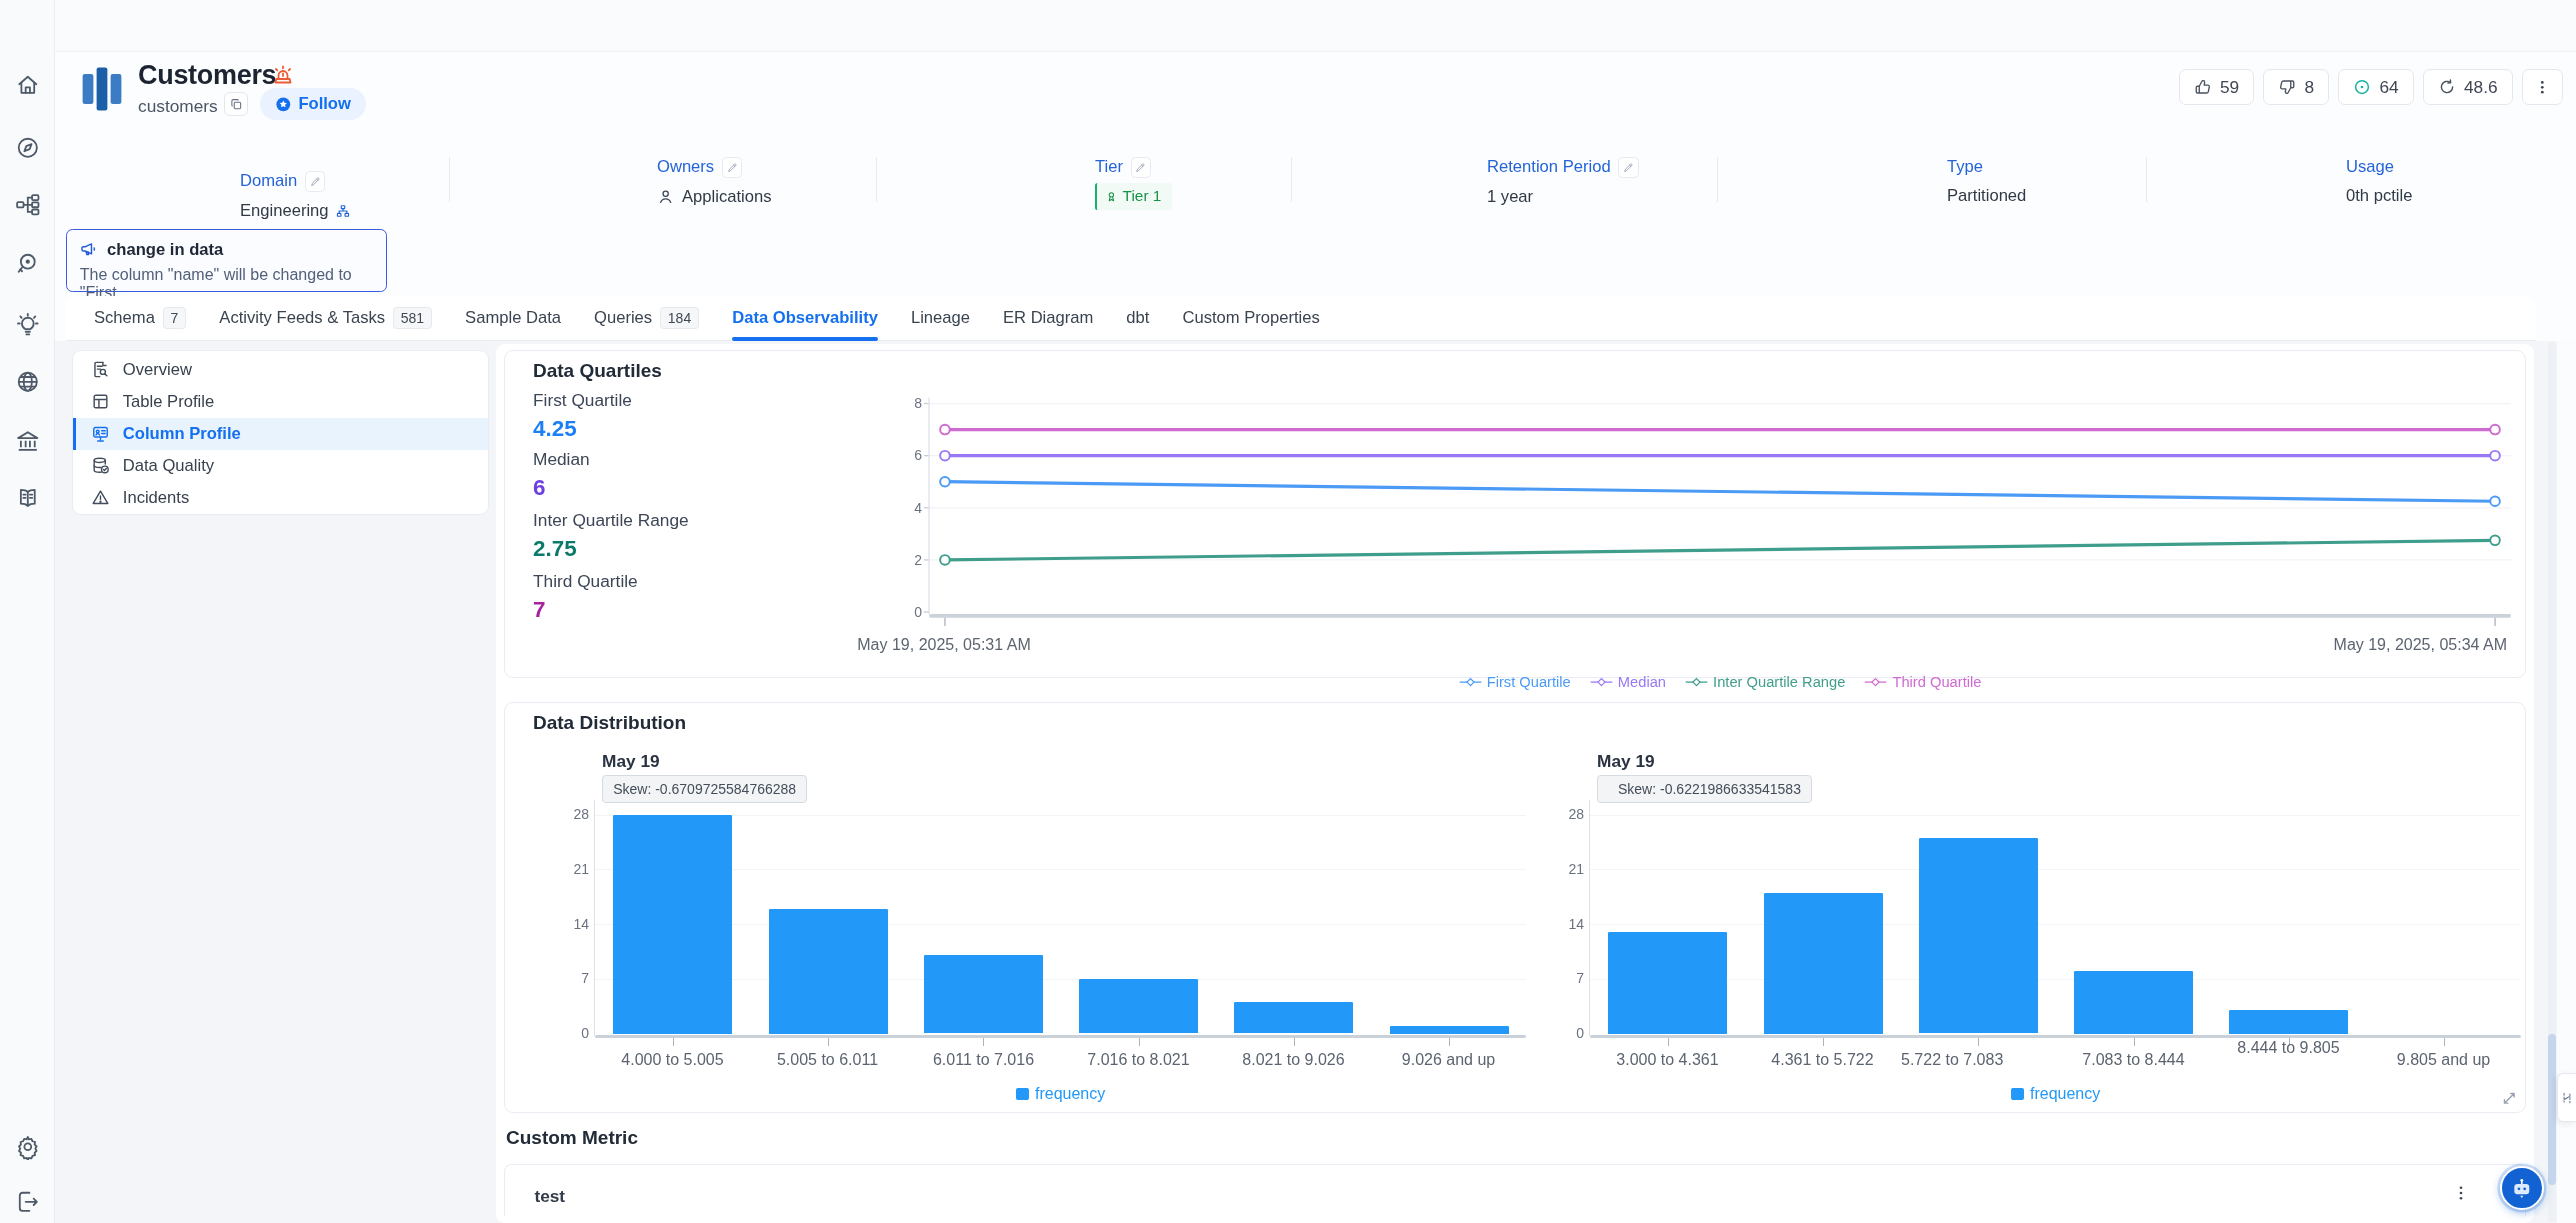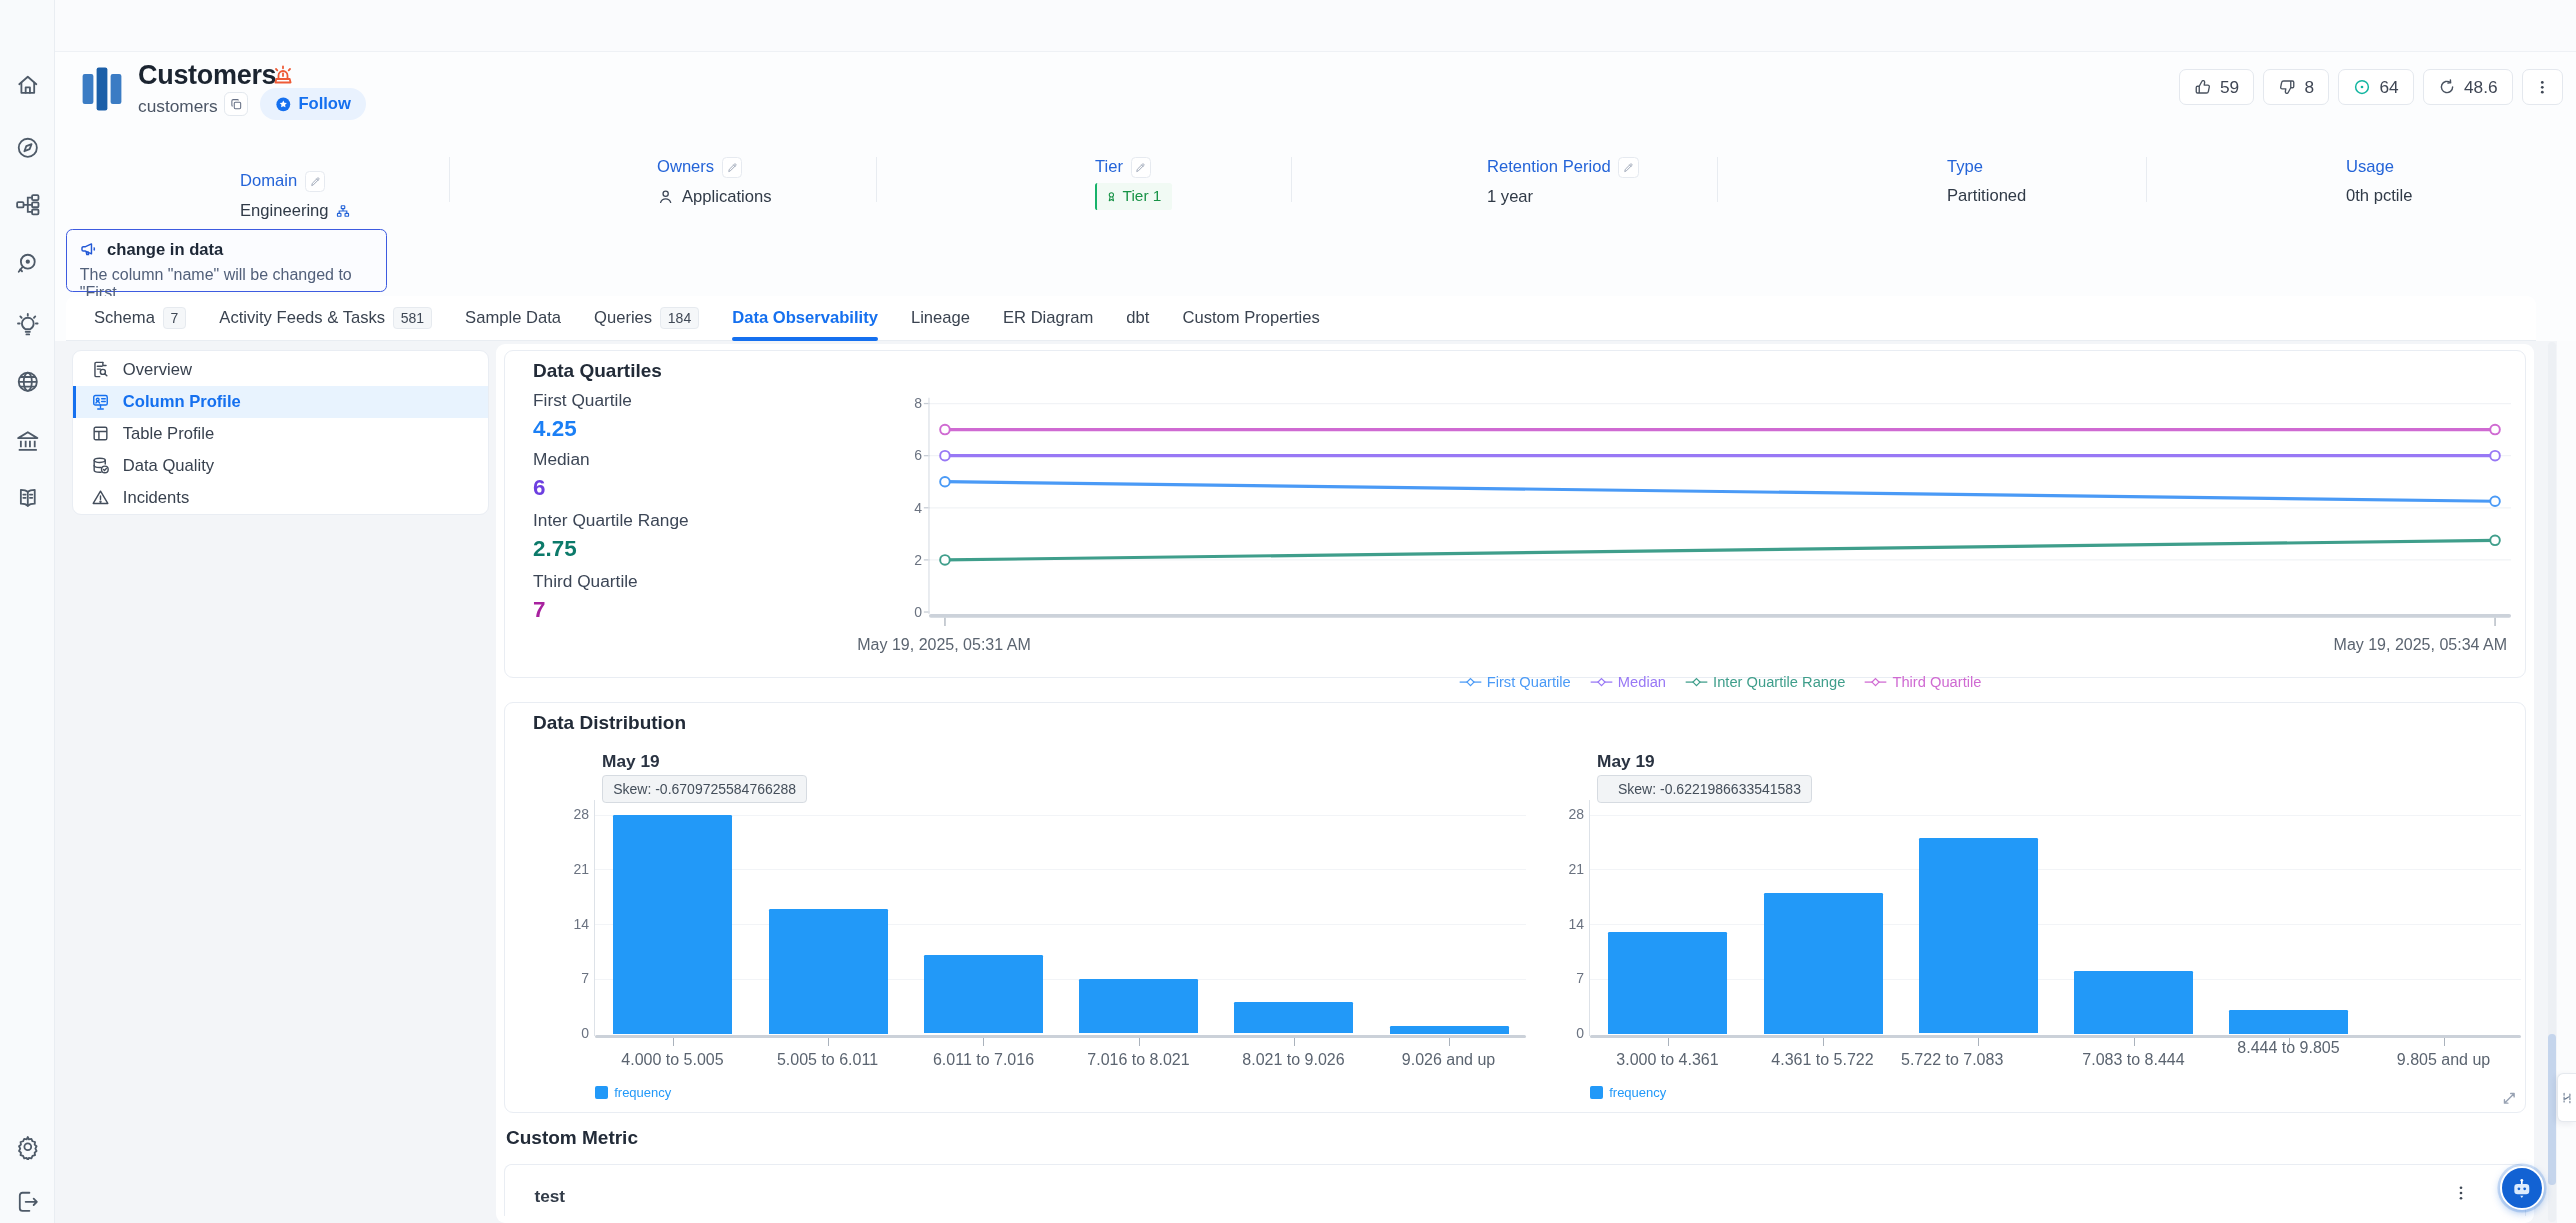--- a/index.html
+++ b/index.html
@@ -84,21 +84,21 @@
   .xlab { position:absolute; font-size:16px; color:#5b6470; white-space:nowrap; }
   .legend-row { position:absolute; left:0; right:0; display:flex; justify-content:center; align-items:center; gap:19px; }
   .legend-item { display:flex; align-items:center; gap:5.1px; font-size:14.7px; }
   .hist { position:absolute; top:36px; width:960px; height:375px; }
   .hist-title { position:absolute; font-size:17.3px; font-weight:600; color:#2a3342; }
   .skew-badge { position:absolute; padding:5.1px 10.2px; background:#f2f4f6; border:0.6px solid #d6dbe1; border-radius:3.8px; font-size:14px; color:#444e5a; }
   .bar { position:absolute; background:#2299f8; border-radius:1.3px 1.3px 0 0; }
   .gridline { position:absolute; height:1.3px; background:#f2f4f7; }
   .axis-bar { position:absolute; height:3.2px; background:#cbd1d9; border-radius:1.9px; }
   .axis-tick { position:absolute; width:1.3px; background:#aab2bc; }
-  .freq-legend { position:absolute; display:flex; align-items:center; gap:6.4px; font-size:13px; color:#2299f8; }
+  .freq-legend { position:absolute; display:flex; align-items:center; justify-content:center; gap:6.4px; font-size:16px; color:#2299f8; }
   .freq-sq { width:12.8px; height:12.8px; background:#2299f8; border-radius:1.9px; }
 
   
   .sidebar { position:absolute; left:0; top:0; width:55px; height:1223px; background:#f8fafc; border-right:0.6px solid #e9edf2; z-index:4; }
   .side-ic { position:absolute; left:14.7px; width:25.6px; height:25.6px; color:#4e5a68; }
 
   
   .right-gutter { position:absolute; left:2557px; top:341px; width:19px; height:883px; background:#fbfcfd; }
   .scroll-track { position:absolute; left:2548px; top:342px; width:7.7px; height:880px; background:#edf0f4; border-radius:3.8px; }
   .scroll-thumb { position:absolute; left:2548px; top:1034px; width:7.7px; height:151px; background:#c5d5ec; border-radius:3.8px; }
@@ -430,40 +430,40 @@
           <svg viewBox="0 0 24 24" width="19" height="19" fill="none" stroke="currentColor" stroke-width="1.8" stroke-linecap="round">
             <path d="M15 3H6.5A1.5 1.5 0 0 0 5 4.5v15A1.5 1.5 0 0 0 6.5 21H11"></path>
             <path d="M15 3v4h4"></path>
             <path d="M8 8h6M8 11.5h4"></path>
             <circle cx="15" cy="15" r="3.2"></circle>
             <path d="M17.3 17.3L20 20"></path>
           </svg>
         </span>
       <span>Overview</span>
     </div>
+    <div class="subnav-item">
+      <span class="nav-ic">
+          <svg viewBox="0 0 24 24" width="19" height="19" fill="none" stroke="currentColor" stroke-width="1.8">
+            <rect x="4" y="4" width="16" height="16" rx="2"></rect>
+            <path d="M4 9.5h16M10 9.5V20"></path>
+          </svg>
+        </span>
+      <span>Table Profile</span>
+    </div>
     <div class="subnav-item active">
       <span class="nav-ic">
           <svg viewBox="0 0 24 24" width="19" height="19" fill="none" stroke="currentColor" stroke-width="1.8" stroke-linecap="round">
             <rect x="3.5" y="4.5" width="17" height="12" rx="2"></rect>
             <circle cx="8.5" cy="9.5" r="1.7"></circle>
             <path d="M6.3 14c.5-1.4 1.3-2 2.2-2s1.7.6 2.2 2"></path>
             <path d="M13.5 8.5h4.5M13.5 12h4.5"></path>
             <path d="M12 16.5v3M8.5 21.5h7"></path>
           </svg>
         </span>
       <span>Column Profile</span>
-    </div>
-    <div class="subnav-item">
-      <span class="nav-ic">
-          <svg viewBox="0 0 24 24" width="19" height="19" fill="none" stroke="currentColor" stroke-width="1.8">
-            <rect x="4" y="4" width="16" height="16" rx="2"></rect>
-            <path d="M4 9.5h16M10 9.5V20"></path>
-          </svg>
-        </span>
-      <span>Table Profile</span>
     </div>
     <div class="subnav-item">
       <span class="nav-ic">
           <svg viewBox="0 0 24 24" width="19" height="19" fill="none" stroke="currentColor" stroke-width="1.8" stroke-linecap="round">
             <ellipse cx="11" cy="5.5" rx="7" ry="2.6"></ellipse>
             <path d="M4 5.5v6.5c0 1.4 3.1 2.6 7 2.6.6 0 1.2 0 1.8-.1M18 5.5v4.7"></path>
             <path d="M4 12v6c0 1.4 3.1 2.6 7 2.6.6 0 1.1 0 1.7-.1"></path>
             <circle cx="17.5" cy="17" r="4.2"></circle>
             <path d="M15.8 17l1.3 1.3 2.3-2.4"></path>
           </svg>

